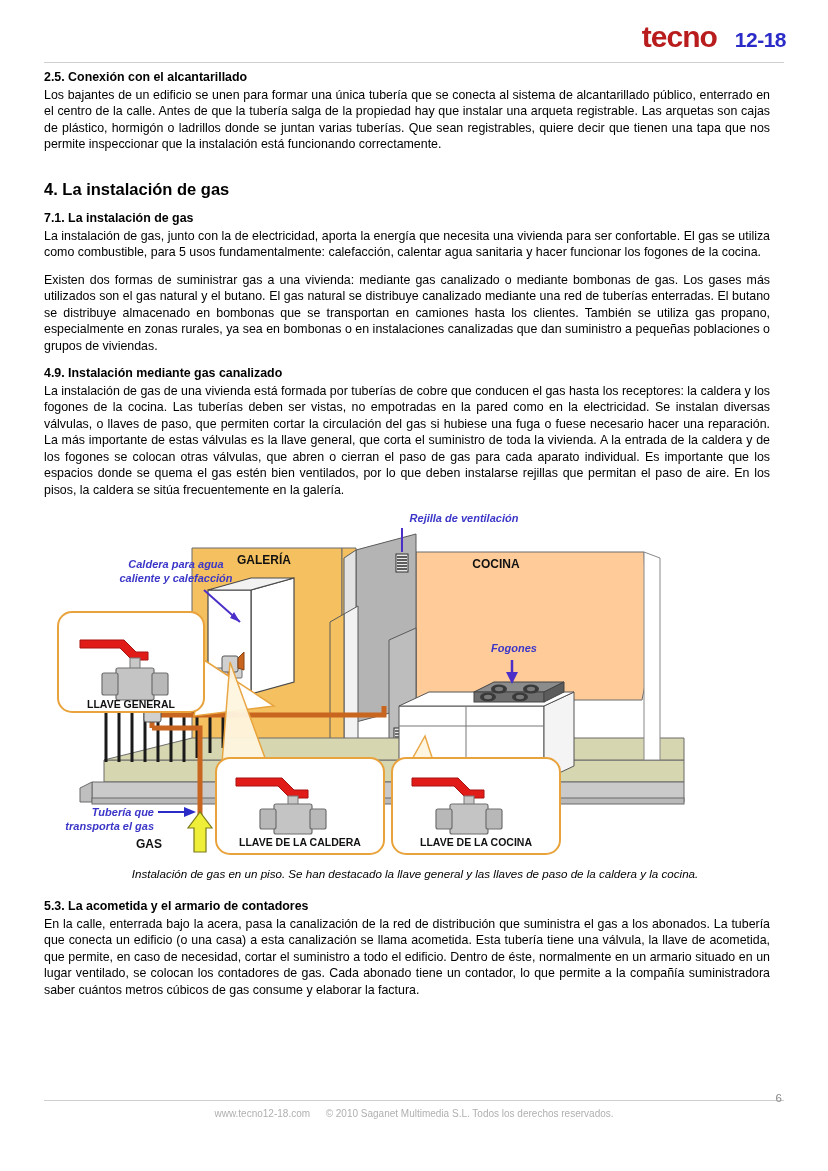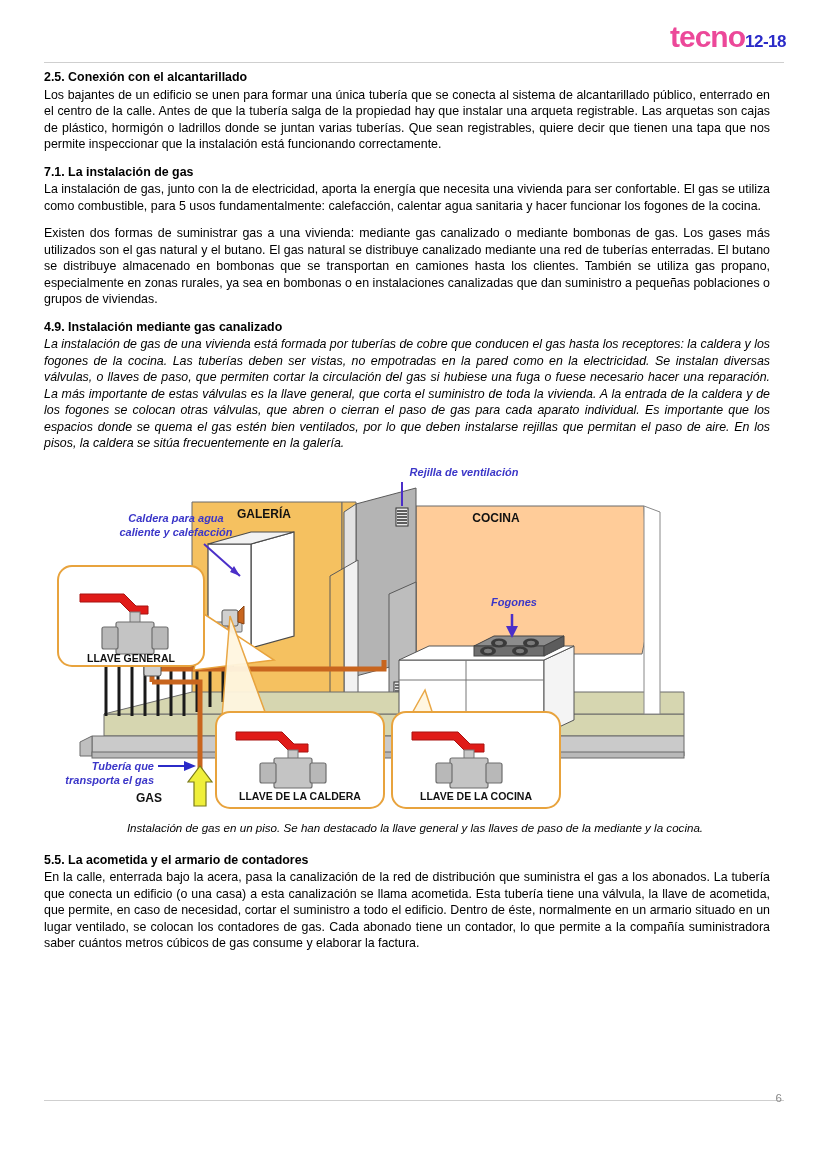--- a/index.html
+++ b/index.html
@@ -28,30 +28,30 @@
     position: absolute;
     top: 22px;
     right: 42px;
     display: flex;
     align-items: baseline;
     letter-spacing: -0.5px;
   }
   .logo-word {
     font-size: 30px;
     font-weight: bold;
-    color: #ec4899;
+    color: #b91c1c;
     letter-spacing: -1px;
     line-height: 1;
   }
   .logo-num {
-    font-size: 17px;
+    font-size: 21px;
     font-weight: bold;
     color: #2B2BC8;
     letter-spacing: -0.5px;
-    margin-left: 0;
+    margin-left: 18px;
     line-height: 1;
   }
   .rule-top {
     position: absolute;
     left: 44px;
     right: 44px;
     top: 62px;
     height: 1px;
     background: #cfcfcf;
   }
@@ -83,21 +83,21 @@
     margin: 26px 0 12px 0;
     line-height: 1.25;
   }
   p.body {
     font-size: 12.4px;
     line-height: 1.33;
     margin: 0 16px 11px 0;
     text-align: justify;
     text-justify: inter-word;
   }
-  p.body.tight { margin-bottom: 0; font-style: italic; }
+  p.body.tight { margin-bottom: 0; }
   .blk { margin-bottom: 12px; }
 
   
   .figure {
     position: relative;
     width: 742px;
     height: 350px;
     margin: 8px 0 6px 0;
   }
   .figcaption {
@@ -159,20 +159,21 @@
   </div>
   <div class="rule-top"></div>
 
   <div class="content">
 
     <div class="blk">
       <h3 class="sub">2.5. Conexión con el alcantarillado</h3>
       <p class="body">Los bajantes de un edificio se unen para formar una única tubería que se conecta al sistema de alcantarillado público, enterrado en el centro de la calle. Antes de que la tubería salga de la propiedad hay que instalar una arqueta registrable. Las arquetas son cajas de plástico, hormigón o ladrillos donde se juntan varias tuberías. Que sean registrables, quiere decir que tienen una tapa que nos permite inspeccionar que la instalación está funcionando correctamente.</p>
     </div>
 
+    <h2 class="sec">4. La instalación de gas</h2>
 
     <div class="blk">
       <h3 class="sub">7.1. La instalación de gas</h3>
       <p class="body">La instalación de gas, junto con la de electricidad, aporta la energía que necesita una vivienda para ser confortable. El gas se utiliza como combustible, para 5 usos fundamentalmente: calefacción, calentar agua sanitaria y hacer funcionar los fogones de la cocina.</p>
       <p class="body">Existen dos formas de suministrar gas a una vivienda: mediante gas canalizado o mediante bombonas de gas. Los gases más utilizados son el gas natural y el butano. El gas natural se distribuye canalizado mediante una red de tuberías enterradas. El butano se distribuye almacenado en bombonas que se transportan en camiones hasta los clientes. También se utiliza gas propano, especialmente en zonas rurales, ya sea en bombonas o en instalaciones canalizadas que dan suministro a pequeñas poblaciones o grupos de viviendas.</p>
     </div>
 
     <div class="blk">
       <h3 class="sub">4.9. Instalación mediante gas canalizado</h3>
       <p class="body tight">La instalación de gas de una vivienda está formada por tuberías de cobre que conducen el gas hasta los receptores: la caldera y los fogones de la cocina. Las tuberías deben ser vistas, no empotradas en la pared como en la electricidad. Se instalan diversas válvulas, o llaves de paso, que permiten cortar la circulación del gas si hubiese una fuga o fuese necesario hacer una reparación. La más importante de estas válvulas es la llave general, que corta el suministro de toda la vivienda. A la entrada de la caldera y de los fogones se colocan otras válvulas, que abren o cierran el paso de gas para cada aparato individual. Es importante que los espacios donde se quema el gas estén bien ventilados, por lo que deben instalarse rejillas que permitan el paso de aire. En los pisos, la caldera se sitúa frecuentemente en la galería.</p>
@@ -349,25 +350,30 @@
         <path d="M468,174 L462,162 L474,162 Z" fill="#4B2FC8"></path>
 
         <text class="svg-annot" x="110" y="306" text-anchor="end">Tubería que</text>
         <text class="svg-annot" x="110" y="320" text-anchor="end">transporta el gas</text>
         <line x1="114" y1="302" x2="144" y2="302" stroke="#2B2BC8" stroke-width="2"></line>
         <path d="M152,302 L140,297 L140,307 Z" fill="#2B2BC8"></path>
 
       </svg>
     </div>
 
-    <p class="figcaption">Instalación de gas en un piso. Se han destacado la llave general y las llaves de paso de la mediante y la cocina.</p>
+    <p class="figcaption">Instalación de gas en un piso. Se han destacado la llave general y las llaves de paso de la caldera y la cocina.</p>
 
     <div class="blk">
-      <h3 class="sub">5.5. La acometida y el armario de contadores</h3>
+      <h3 class="sub">5.3. La acometida y el armario de contadores</h3>
       <p class="body">En la calle, enterrada bajo la acera, pasa la canalización de la red de distribución que suministra el gas a los abonados. La tubería que conecta un edificio (o una casa) a esta canalización se llama acometida. Esta tubería tiene una válvula, la llave de acometida, que permite, en caso de necesidad, cortar el suministro a todo el edificio. Dentro de éste, normalmente en un armario situado en un lugar ventilado, se colocan los contadores de gas. Cada abonado tiene un contador, lo que permite a la compañía suministradora saber cuántos metros cúbicos de gas consume y elaborar la factura.</p>
     </div>
 
   </div>
 
   <div class="rule-bottom"></div>
   <div class="pagenum">6</div>
+  <div class="footer">
+    <span>www.tecno12-18.com</span>
+    <span class="sep"></span>
+    <span>© 2010 Saganet Multimedia S.L. Todos los derechos reservados.</span>
+  </div>
 
 </div>
 
 </body></html>

